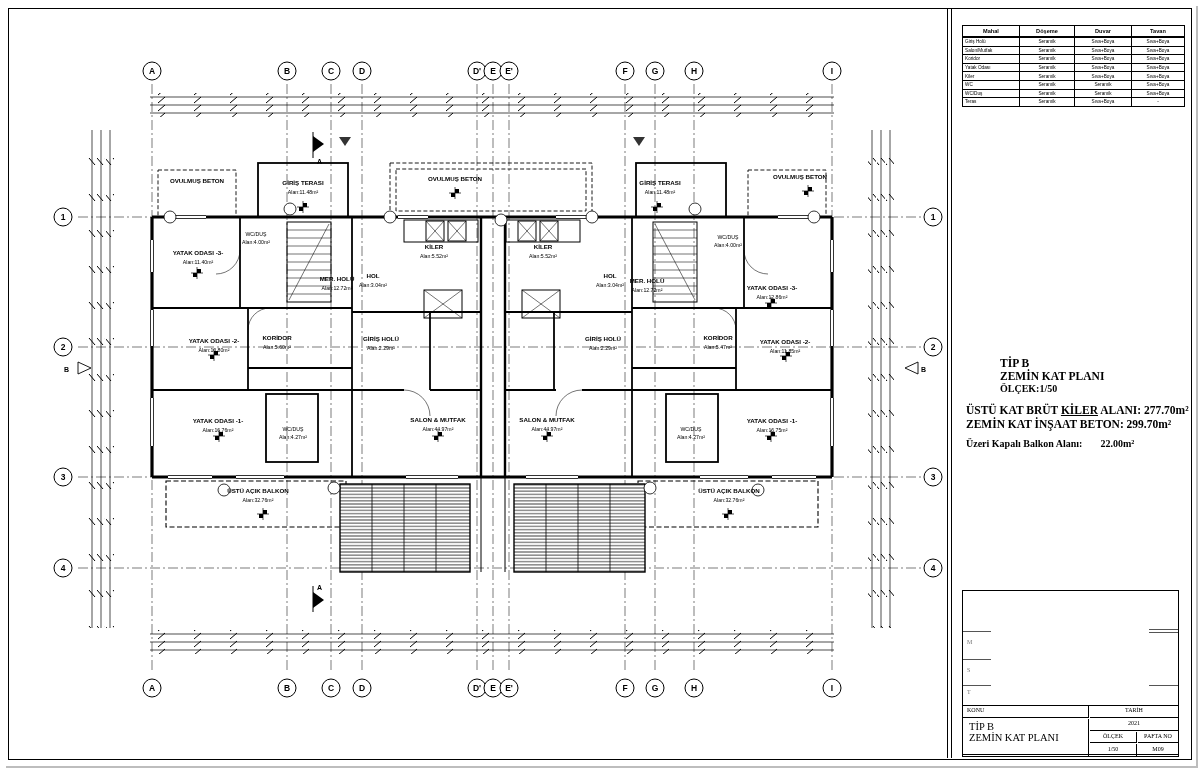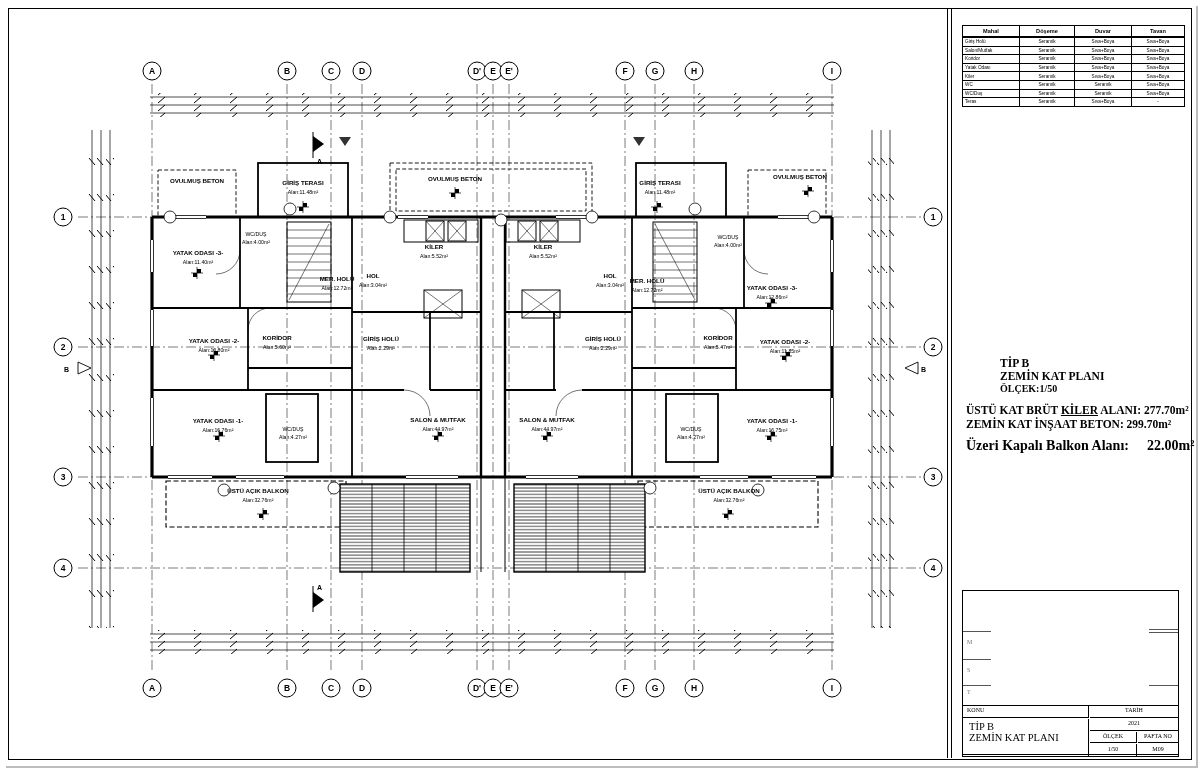--- a/index.html
+++ b/index.html
@@ -603,21 +603,21 @@
           <td>-</td>
         </tr>
     </tbody>
   </table>
 
   <div class="info" style="left:1000px;top:357px;font-size:11.5px">TİP B</div>
   <div class="info" style="left:1000px;top:370px;font-size:11.5px">ZEMİN KAT PLANI</div>
   <div class="info" style="left:1000px;top:383px;font-size:10px">ÖLÇEK:1/50</div>
   <div class="info" style="left:966px;top:404px;font-size:11.5px"><span>ÜSTÜ KAT BRÜT </span><span style="text-decoration:underline">KİLER</span><span> ALANI: 277.70m²</span></div>
   <div class="info" style="left:966px;top:418px;font-size:11.5px">ZEMİN KAT İNŞAAT BETON: 299.70m²</div>
-  <div class="info" style="left:966px;top:438px;font-size:14px"><span>Üzeri Kapalı Balkon Alanı:</span><span style="display:inline-block;width:18px"></span><span>22.00m²</span></div>
+  <div class="info" style="left:966px;top:438px;font-size:10px"><span>Üzeri Kapalı Balkon Alanı:</span><span style="display:inline-block;width:18px"></span><span>22.00m²</span></div>
 
   <div class="stamp">
     <span class="stamp-letter" style="left:4px;top:48px">M</span>
     <span class="stamp-letter" style="left:4px;top:76px">S</span>
     <span class="stamp-letter" style="left:4px;top:98px">T</span>
     <div class="stamp-line" style="left:0;top:40px;width:28px"></div>
     <div class="stamp-line" style="left:0;top:68px;width:28px"></div>
     <div class="stamp-line" style="left:0;top:94px;width:28px"></div>
     <div class="stamp-line" style="left:186px;top:38px;width:29px"></div>
     <div class="stamp-line" style="left:186px;top:41px;width:29px"></div>

